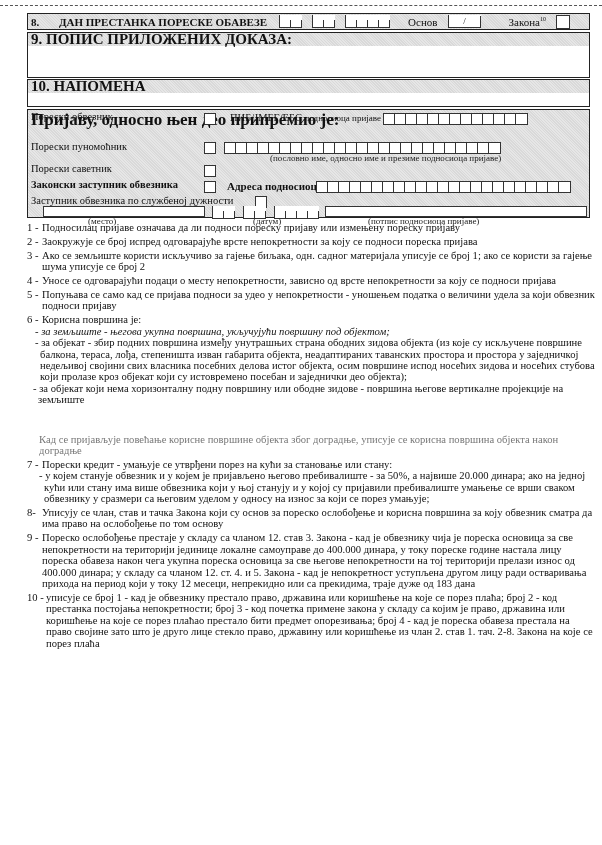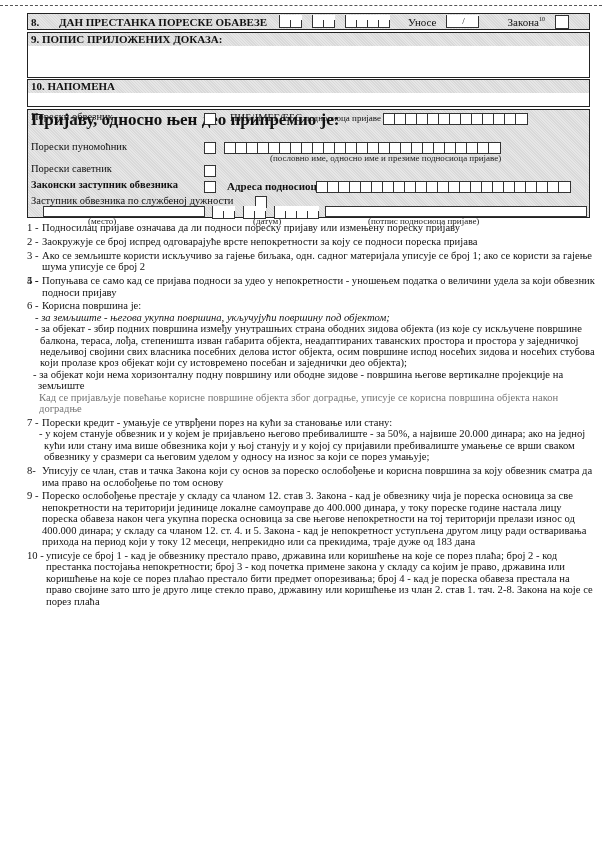--- a/index.html
+++ b/index.html
@@ -2,21 +2,21 @@
 <html><head>
 <meta charset="utf-8">
 <style>
   html, body { margin:0; padding:0; background:#fff; }
   body { width:602px; height:845px; position:relative; overflow:hidden;
          font-family:"Liberation Serif", "DejaVu Serif", serif; color:#111; }
   .topline { position:absolute; left:0; top:5px; width:602px; height:0; border-top:1px dashed #555; }
   .shade { background-color:#d9d9d9;
     background-image: repeating-linear-gradient(45deg, rgba(255,255,255,.35) 0 1px, transparent 1px 2px); }
   .sec { position:absolute; left:27px; width:563px; border:1.5px solid #222; box-sizing:border-box; }
-  .sec .hd { height:13px; font-weight:bold; font-size:11px; line-height:13px; padding-left:3px; white-space:nowrap; }
+  .sec .hd { height:13px; font-weight:bold; font-size:15px; line-height:13px; padding-left:3px; white-space:nowrap; }
   .row8 { top:13px; height:17px; display:flex; align-items:center; font-size:11px; }
   .row8 .t { font-weight:bold; white-space:nowrap; }
   .row8 .num { width:28px; font-weight:bold; padding-left:3px; }
   .cells { display:inline-flex; align-items:flex-end; height:12px; border-left:1px solid #333; border-bottom:1px solid #333; background:#fff; }
   .cells span { display:inline-block; height:7px; border-right:1px solid #333; }
   .gridcells { display:inline-flex; background:#fff; border:1px solid #333; height:12px; box-sizing:border-box; }
   .gridcells span { display:inline-block; width:11px; height:100%; border-right:1px solid #333; box-sizing:border-box; }
   .gridcells span:last-child { border-right:none; }
   .chk { display:inline-block; width:12px; height:12px; border:1px solid #333; background:#fff; box-sizing:border-box; }
   .sec9 { top:32px; height:46px; }
@@ -51,21 +51,21 @@
       <span style="width:10px"></span>
     </span>
   <span style="width:10px"></span>
   <span class="cells">
       <span style="width:10px"></span>
       <span style="width:10px"></span>
       <span style="width:10px"></span>
       <span style="width:10px"></span>
     </span>
   <span style="width:18px"></span>
-  <span>Уносе</span>
+  <span>Основ</span>
   <span style="width:10px"></span>
   <span class="cells" style="width:32px;justify-content:center;font-size:9px;align-items:center;">
     <span style="border:none;height:auto;">/</span>
   </span>
   <span style="display:inline-block;width:1px;height:12px;background:#333;margin-left:-1px;"></span>
   <span style="width:28px"></span>
   <span><span>Закона</span><sup style="font-size:6px">10</sup></span>
   <span style="width:10px"></span>
   <span class="chk" style="width:14px;height:14px"></span>
 </div>
@@ -198,29 +198,29 @@
   </div>
   <span class="cap" style="left:60px;top:106px;">(место)</span>
   <span class="cap" style="left:225px;top:106px;">(датум)</span>
   <span class="cap" style="left:340px;top:106px;">(потпис  подносиоца пријаве)</span>
 </div>
 
 <div class="notes">
   <div class="note"><span class="n">1 -</span><span>Подносилац пријаве означава да ли подноси пореску пријаву или измењену пореску пријаву</span></div>
   <div class="note"><span class="n">2 -</span><span>Заокружује се број испред одговарајуће врсте непокретности за коју се подноси пореска пријава</span></div>
   <div class="note"><span class="n">3 -</span><span>Ако се земљиште користи искључиво за гајење биљака, одн. садног материјала уписује се број 1; ако се користи за гајење шума уписује се број 2</span></div>
-  <div class="note"><span class="n">4 -</span></div>
+  <div class="note"><span class="n">4 -</span><span>Уносе се одговарајући подаци о месту непокретности, зависно од врсте непокретности за коју се подноси пријава</span></div>
   <div class="note"><span class="n">5 -</span><span>Попуњава се само кад се пријава подноси за удео у непокретности - уношењем  податка о величини  удела за који обвезник подноси пријаву</span></div>
 
   <div class="note">
     <span class="n">6 -</span><span>Корисна површина је:</span>
     <div class="sub" style="margin-left:-10px;font-style:italic;">- за земљиште - његова укупна површина, укључујући површину под објектом;</div>
     <div class="sub" style="margin-left:-10px;">- за објекат - збир подних површина између унутрашњих страна ободних  зидова објекта (из које су  искључене површине балкона, тераса, лођа, степеништа изван габарита објекта, неадаптираних таванских простора и простора у заједничкој недељивој својини свих власника посебних делова истог објекта, осим површине испод носећих зидова и носећих стубова који пролазе кроз објекат који су истовремено посебан и заједнички део објекта);</div>
     <div class="sub" style="margin-left:-12px;">- за објекат који нема хоризонталну подну површину или ободне зидове - површина његове вертикалне пројекције на земљиште</div>
-    <div class="gray" style="margin-left:-12px;">Кад се пријављује повећање корисне површине објекта због доградње, уписује се корисна површина објекта након доградње</div>
+    <div class="gray" style="margin-left:-12px;margin-top:28px;">Кад се пријављује повећање корисне површине објекта због доградње, уписује се корисна површина објекта након доградње</div>
   </div>
 
   <div class="note">
     <span class="n">7 -</span><span>Порески кредит - умањује се утврђени порез на кући за становање или стану:</span>
     <div class="sub2" style="margin-left:-12px;">- у којем станује обвезник и у којем је пријављено његово пребивалиште - за 50%, а највише 20.000 динара; ако на једној кући или стану има више обвезника који у њој станују и у којој су пријавили пребивалиште умањење се врши сваком обвезнику у сразмери са његовим уделом у односу на износ за који се порез умањује;</div>
   </div>
 
   <div class="note"><span class="n">8-</span><span>Уписују се члан, став и тачка Закона који су основ за пореско ослобођење и корисна површина за коју обвезник сматра да има право на ослобођење по том основу</span></div>
   <div class="note"><span class="n">9 -</span><span>Пореско ослобођење престаје у складу са чланом 12. став 3. Закона - кад је обвезнику чија је пореска основица за све непокретности на територији јединице локалне самоуправе до 400.000 динара, у току пореске године настала лицу  пореска обавеза након чега укупна пореска основица за све његове непокретности на тој територији прелази износ  од 400.000 динара; у складу са чланом 12. ст. 4. и 5. Закона - кад је непокретност уступљена другом лицу ради остваривања прихода на период који у току 12 месеци, непрекидно или са прекидима, траје дуже од 183 дана</span></div>
   <div class="note" style="padding-left:19px;"><span class="n">10 -</span><span>уписује се број 1 - кад је обвезнику престало право, државина или коришћење на које се порез плаћа; број 2 - код престанка постојања непокретности; број 3 - код почетка примене закона у складу са којим је право, државина или коришћење на које се порез плаћао престало бити предмет опорезивања; број 4 - кад је пореска обавеза престала на право својине зато што је друго лице стекло право,  државину или коришћење из члан 2. став 1. тач. 2-8. Закона на које се порез плаћа</span></div>

